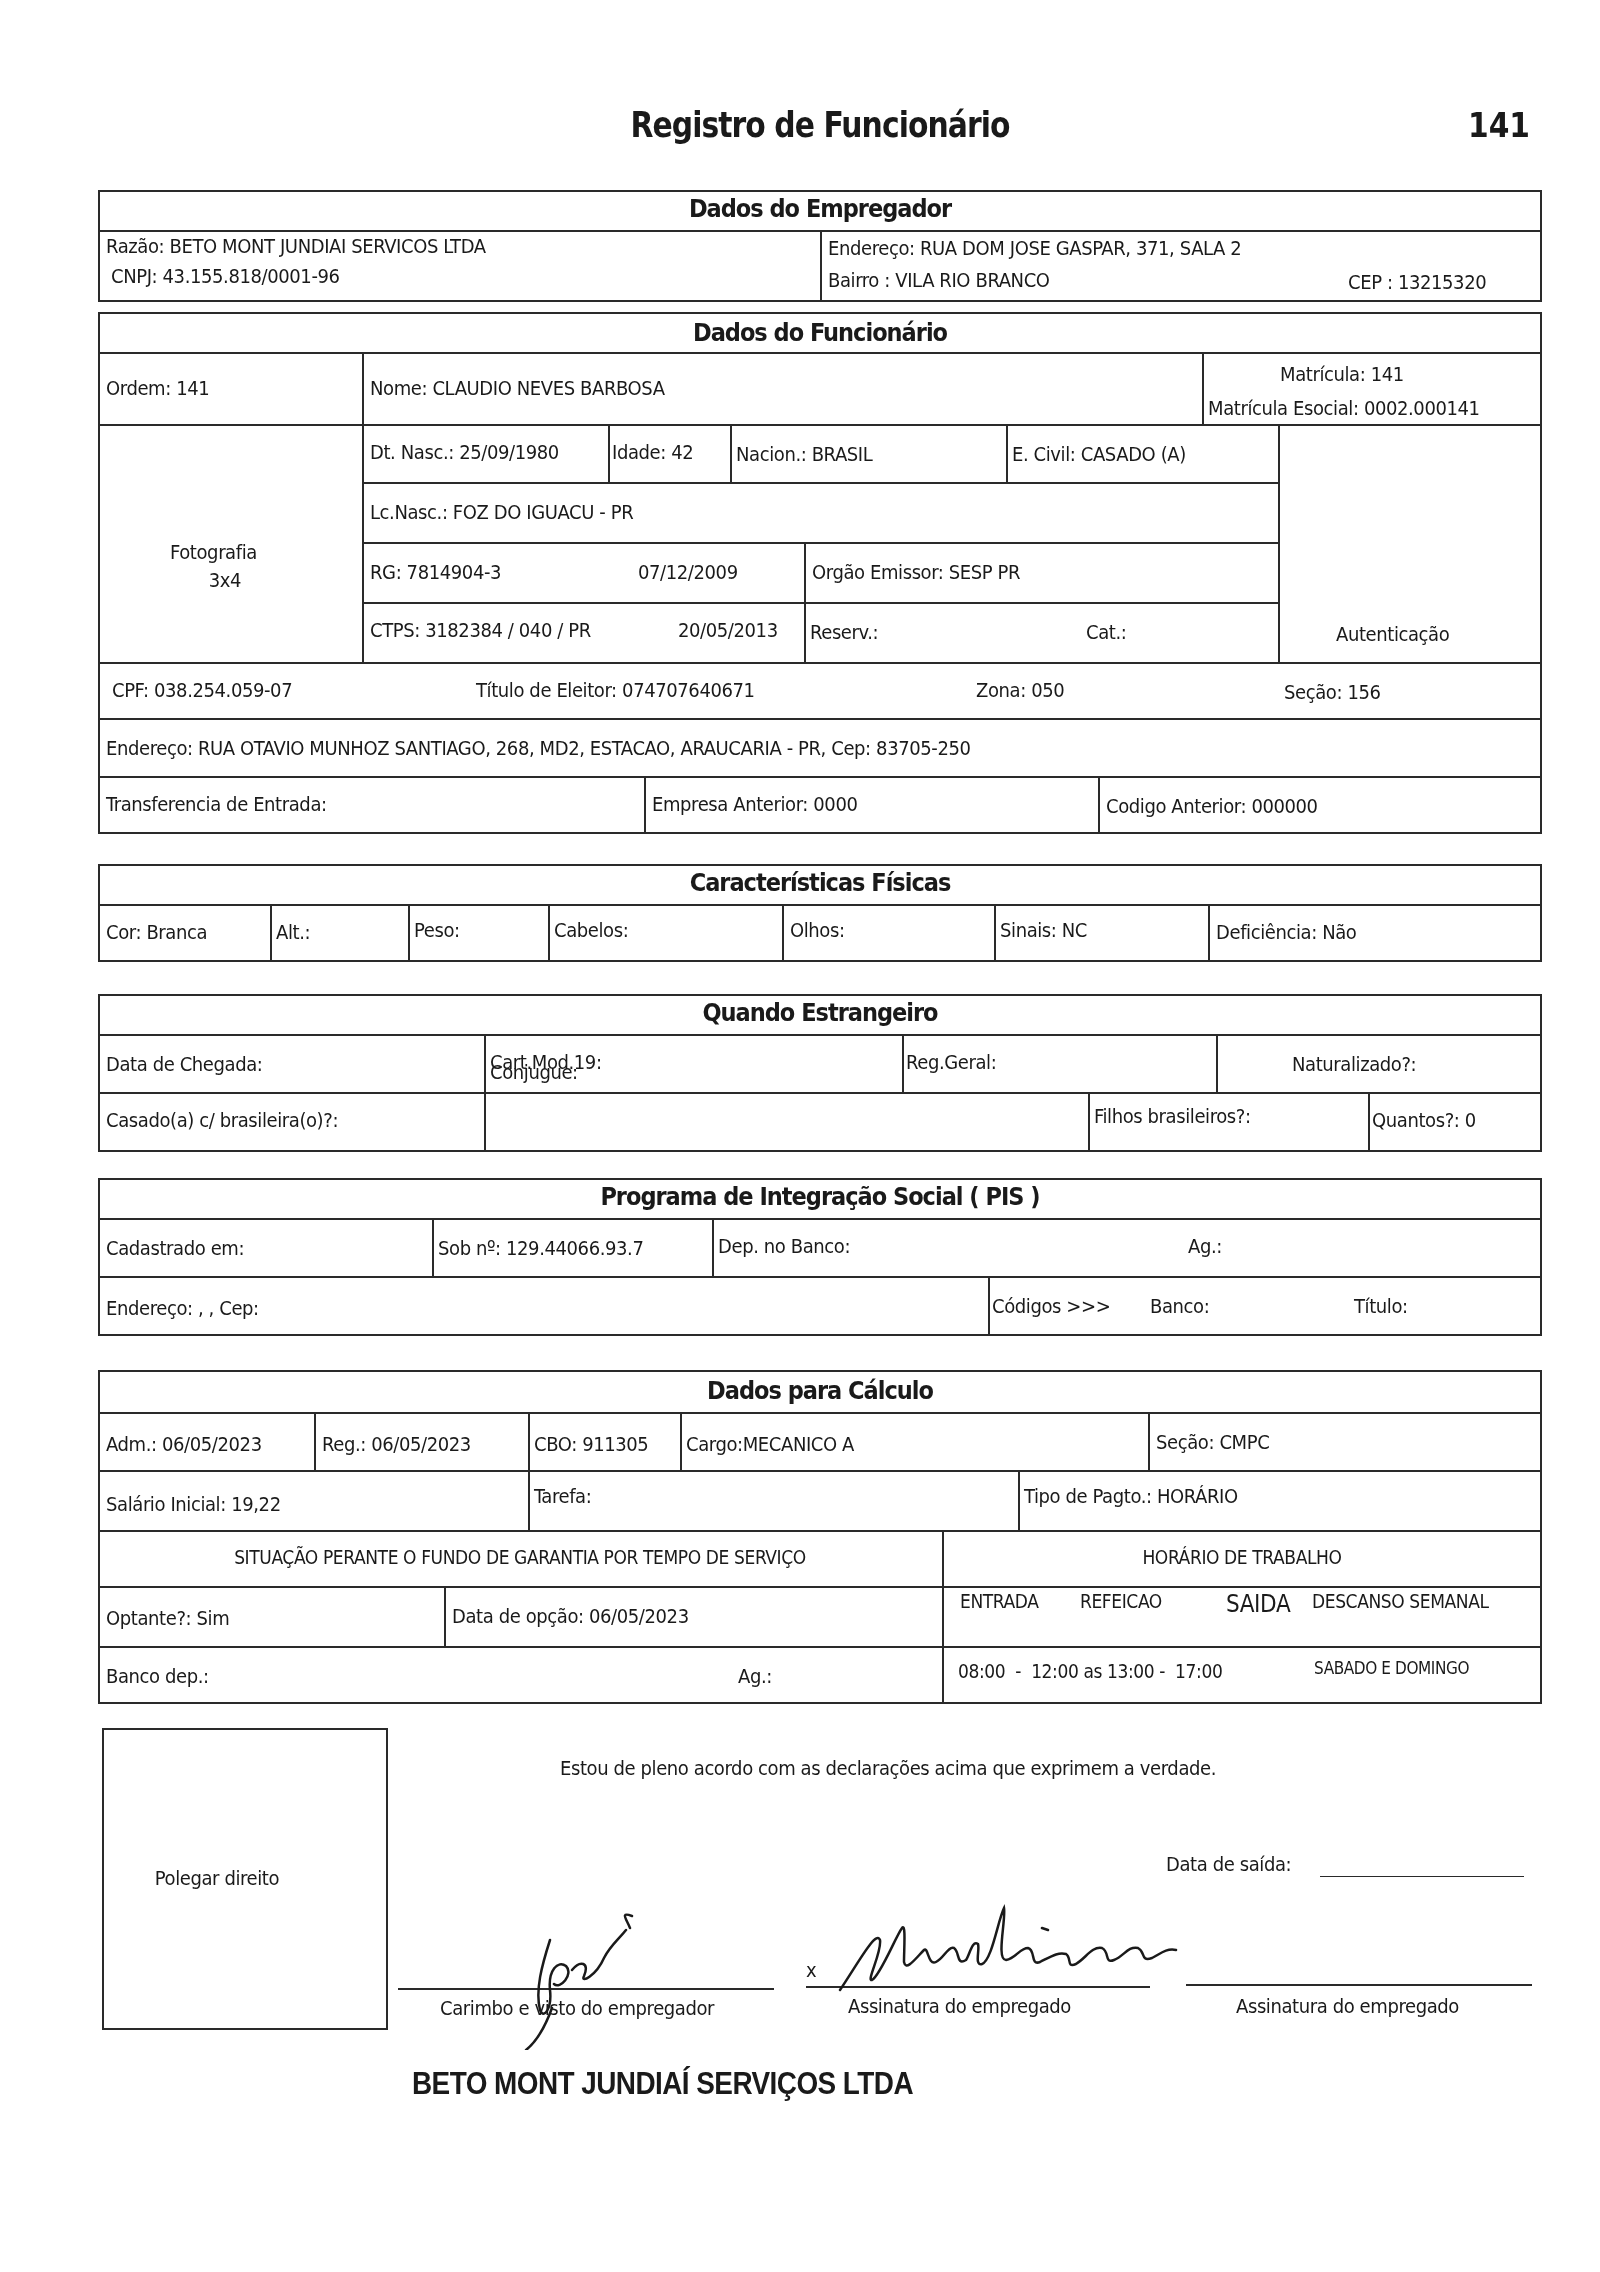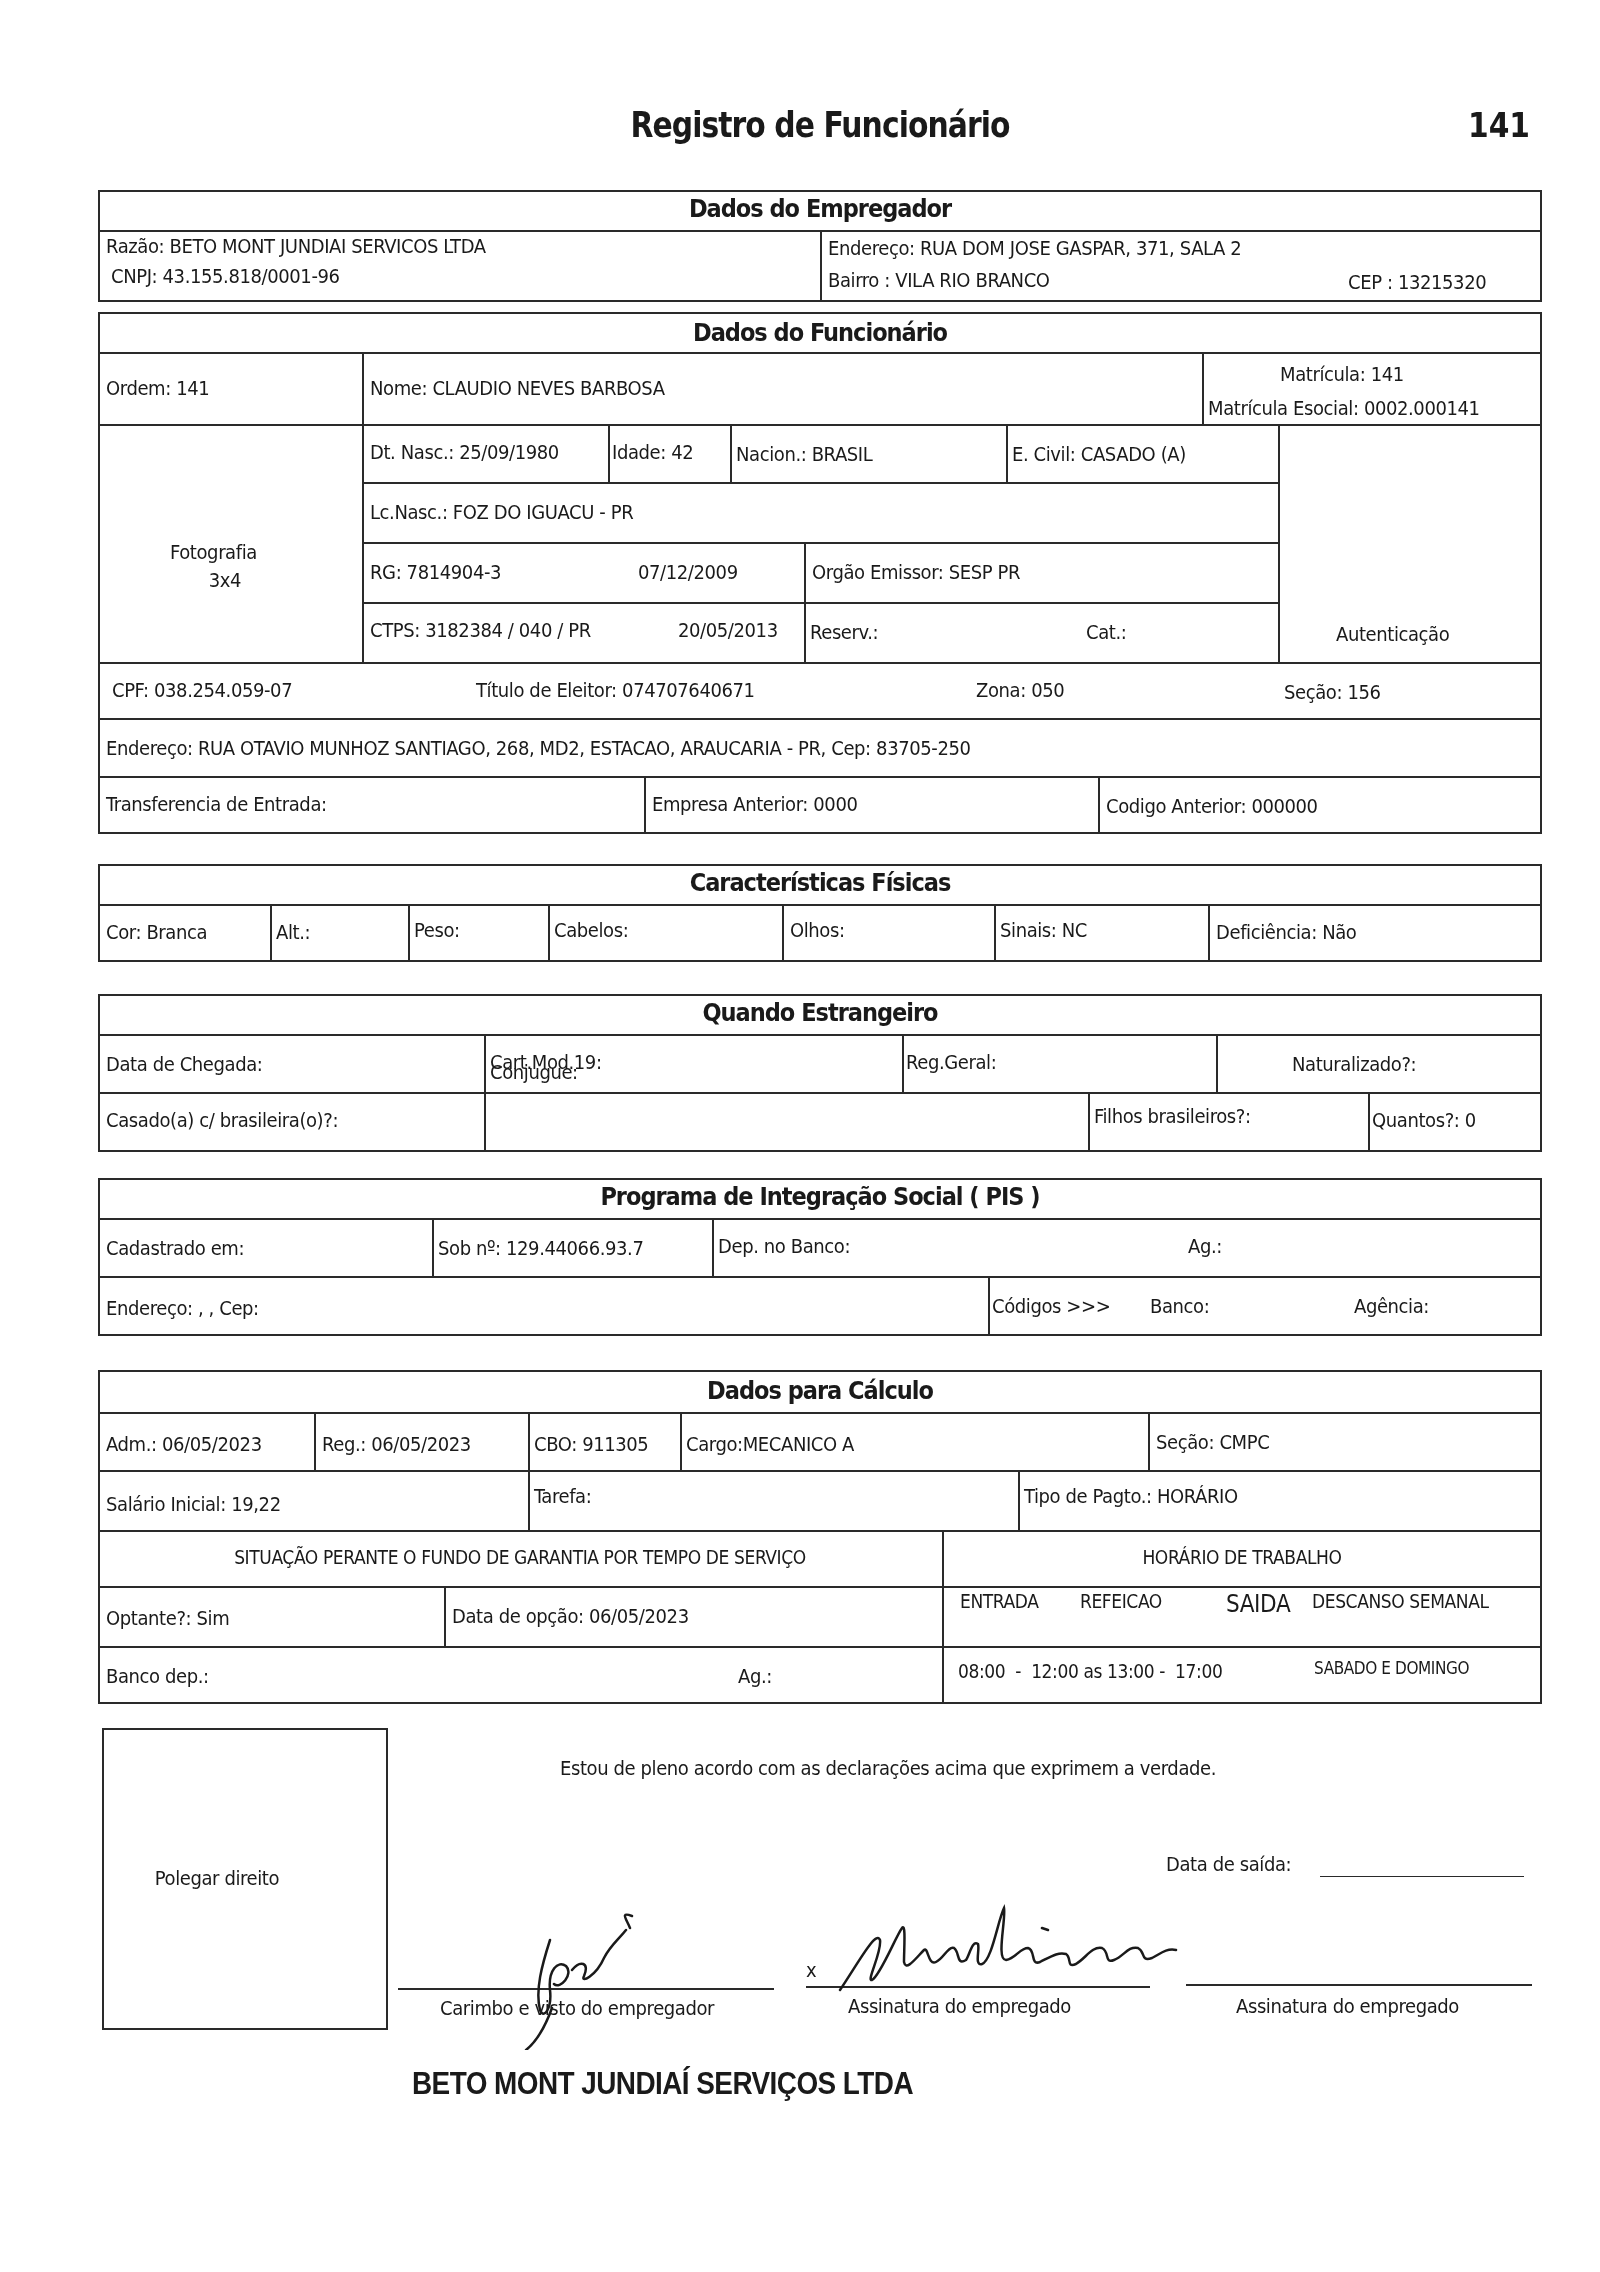--- a/index.html
+++ b/index.html
@@ -137,21 +137,21 @@
   <div class="vline" style="left:712px;top:1218px;height:58px;"></div>
   <div class="t" style="left:106px;top:1236px;">Cadastrado em:</div>
   <div class="t" style="left:438px;top:1236px;">Sob nº: 129.44066.93.7</div>
   <div class="t" style="left:718px;top:1234px;">Dep. no Banco:</div>
   <div class="t" style="left:1188px;top:1234px;">Ag.:</div>
   <div class="hline" style="left:98px;top:1276px;width:1444px;"></div>
   <div class="vline" style="left:988px;top:1276px;height:60px;"></div>
   <div class="t" style="left:106px;top:1296px;">Endereço:  ,  , Cep:</div>
   <div class="t" style="left:992px;top:1294px;">Códigos &gt;&gt;&gt;</div>
   <div class="t" style="left:1150px;top:1294px;">Banco:</div>
-  <div class="t" style="left:1354px;top:1294px;">Agência:</div>
+  <div class="t" style="left:1354px;top:1294px;">Título:</div>
 </div>
 
 <div>
   <div class="box" style="left:98px;top:1370px;width:1444px;height:334px;"></div>
   <div class="sec" style="left:98px;top:1376px;width:1444px;">Dados para Cálculo</div>
   <div class="hline" style="left:98px;top:1412px;width:1444px;"></div>
 
   <div class="vline" style="left:314px;top:1412px;height:58px;"></div>
   <div class="vline" style="left:528px;top:1412px;height:118px;"></div>
   <div class="vline" style="left:680px;top:1412px;height:58px;"></div>

